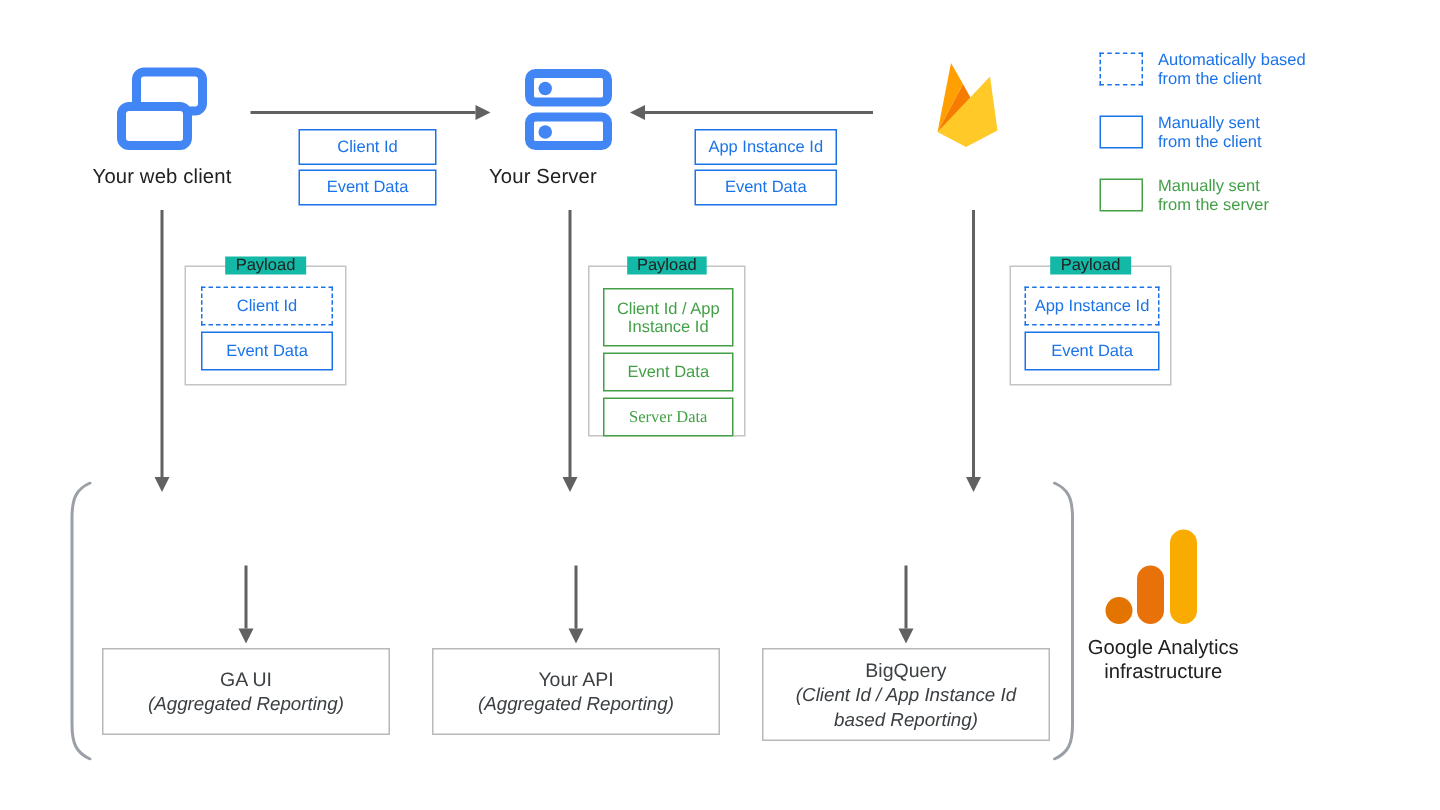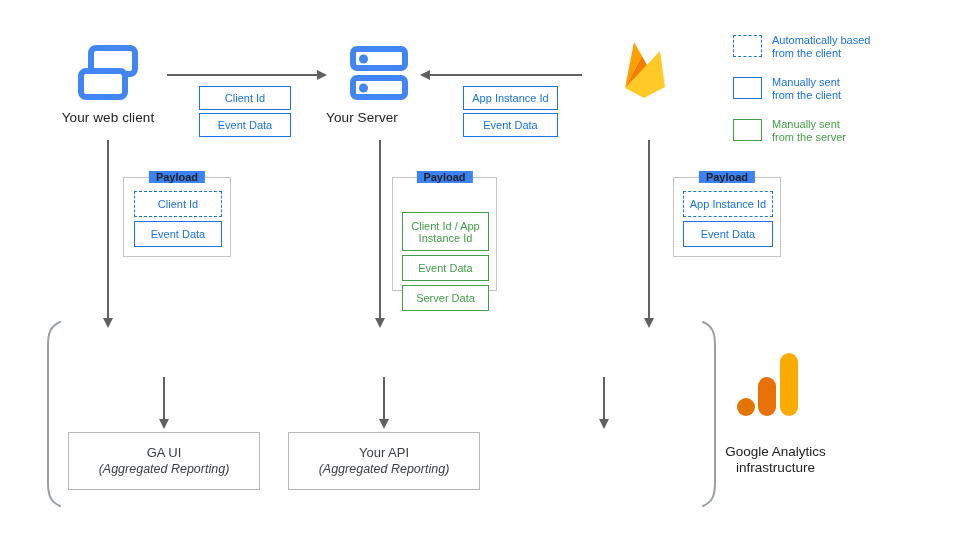--- a/index.html
+++ b/index.html
@@ -18,26 +18,26 @@
   .srv-rect { box-sizing:border-box; position:relative; width:58px; height:25px;
     border:6px solid #4285f4; border-radius:7px; background:#fff; margin-bottom:4px; }
   .srv-rect::after { content:""; position:absolute; left:3px; top:50%;
     transform:translateY(-50%); width:9px; height:9px; border-radius:50%; background:#4285f4; }
 
   
   .tag { box-sizing:border-box; position:absolute; display:flex; align-items:center; justify-content:center;
     text-align:center; background:#fff; border:1.5px solid #1a73e8; color:#1a73e8;
     font-size:11px; line-height:12px; }
   .tag.dashed { border-style:dashed; border-width:1.5px; }
-  .tag.green { border-color:#43a047; color:#43a047;margin-top:20px; }
+  .tag.green { border-color:#43a047; color:#43a047; }
 
   
   .payload { box-sizing:border-box; position:absolute; border:1px solid #c4c4c4; background:#fff; }
   .payload-title { position:absolute; top:-7px; left:50%; transform:translateX(-50%);
-    background:#3b82f6; padding:0 7px; font-size:11px; font-weight:bold; color:#212121; white-space:nowrap; }
+    background:#14b8a6; padding:0 7px; font-size:11px; font-weight:normal; color:#212121; white-space:nowrap; }
 
   
   .hline { position:absolute; height:2px; background:#616161; }
   .vline { position:absolute; width:2px; background:#616161; }
   .head-right { position:absolute; width:0; height:0;
     border-top:5px solid transparent; border-bottom:5px solid transparent; border-left:10px solid #616161; }
   .head-left { position:absolute; width:0; height:0;
     border-top:5px solid transparent; border-bottom:5px solid transparent; border-right:10px solid #616161; }
   .head-down { position:absolute; width:0; height:0;
     border-left:5px solid transparent; border-right:5px solid transparent; border-top:10px solid #616161; }
@@ -52,21 +52,21 @@
   .legend-swatch { box-sizing:border-box; position:absolute; width:29px; height:22px; background:#fff; }
   .legend-swatch.dashed-blue { border:1.5px dashed #1a73e8; }
   .legend-swatch.solid-blue { border:1.5px solid #1a73e8; }
   .legend-swatch.solid-green { border:1.5px solid #43a047; }
   .legend-text { position:absolute; font-size:11px; line-height:13px; }
   .legend-text.blue { color:#1a73e8; }
   .legend-text.green { color:#43a047; }
 
   
   .ga-bar { position:absolute; background:#f9ab00; }
-  .brand-text { position:absolute; text-align:center; font-size:13.5px; line-height:16px; color:#212121;margin-top:20px; }
+  .brand-text { position:absolute; text-align:center; font-size:13.5px; line-height:16px; color:#212121; }
 </style>
 </head>
 <body>
 
 <div class="stage">
 
   <div class="abs" style="left:78px; top:45px; width:60px; height:56px;">
     <div class="winrect" style="left:10px; top:0;"></div>
     <div class="winrect" style="left:0; top:23px;"></div>
   </div>
@@ -114,21 +114,21 @@
   <div class="payload" style="left:123px; top:177px; width:108px; height:80px;">
     <span class="payload-title">Payload</span>
     <div class="tag dashed" style="left:10px; top:13px; width:88px; height:26px;">Client Id</div>
     <div class="tag" style="left:10px; top:43px; width:88px; height:26px;">Event Data</div>
   </div>
 
   <div class="payload" style="left:392px; top:177px; width:105px; height:114px;">
     <span class="payload-title">Payload</span>
     <div class="tag green" style="left:9px; top:14px; width:87px; height:39px;">Client Id / App Instance Id</div>
     <div class="tag green" style="left:9px; top:57px; width:87px; height:26px;">Event Data</div>
-    <div class="tag green" style="left:9px; top:87px; width:87px; height:26px;">Server Data</div>
+    <div class="tag green" style="left:9px; top:87px; width:87px; height:26px;font-family:Liberation Serif, serif;">Server Data</div>
   </div>
 
   <div class="payload" style="left:673px; top:177px; width:108px; height:80px;">
     <span class="payload-title">Payload</span>
     <div class="tag dashed" style="left:9px; top:13px; width:90px; height:26px;">App Instance Id</div>
     <div class="tag" style="left:9px; top:43px; width:90px; height:26px;">Event Data</div>
   </div>
 
   <div>
     <div class="legend-swatch dashed-blue" style="left:733px; top:35px;"></div>
@@ -170,20 +170,24 @@
   </div>
 
   <div class="big-box" style="left:68px; top:432px; width:192px; height:58px;">
     <div>GA UI</div>
     <div class="sub">(Aggregated Reporting)</div>
   </div>
   <div class="big-box" style="left:288px; top:432px; width:192px; height:58px;">
     <div>Your API</div>
     <div class="sub">(Aggregated Reporting)</div>
   </div>
+  <div class="big-box" style="left:508px; top:432px; width:192px; height:62px; padding:0 5px;">
+    <div>BigQuery</div>
+    <div class="sub">(Client Id / App Instance Id based Reporting)</div>
+  </div>
 
   <div class="abs" style="left:737px; top:353px; width:62px; height:63px;">
     <div class="ga-bar" style="left:43px; top:0; width:18px; height:63px; border-radius:9px; background:#f9ab00;"></div>
     <div class="ga-bar" style="left:21px; top:24px; width:18px; height:39px; border-radius:9px; background:#e8710a;"></div>
     <div class="ga-bar" style="left:0; top:45px; width:18px; height:18px; border-radius:50%; background:#e37400;"></div>
   </div>
   <div class="brand-text" style="left:688px; top:424px; width:175px;">
     <div>Google Analytics</div>
     <div>infrastructure</div>
   </div>

